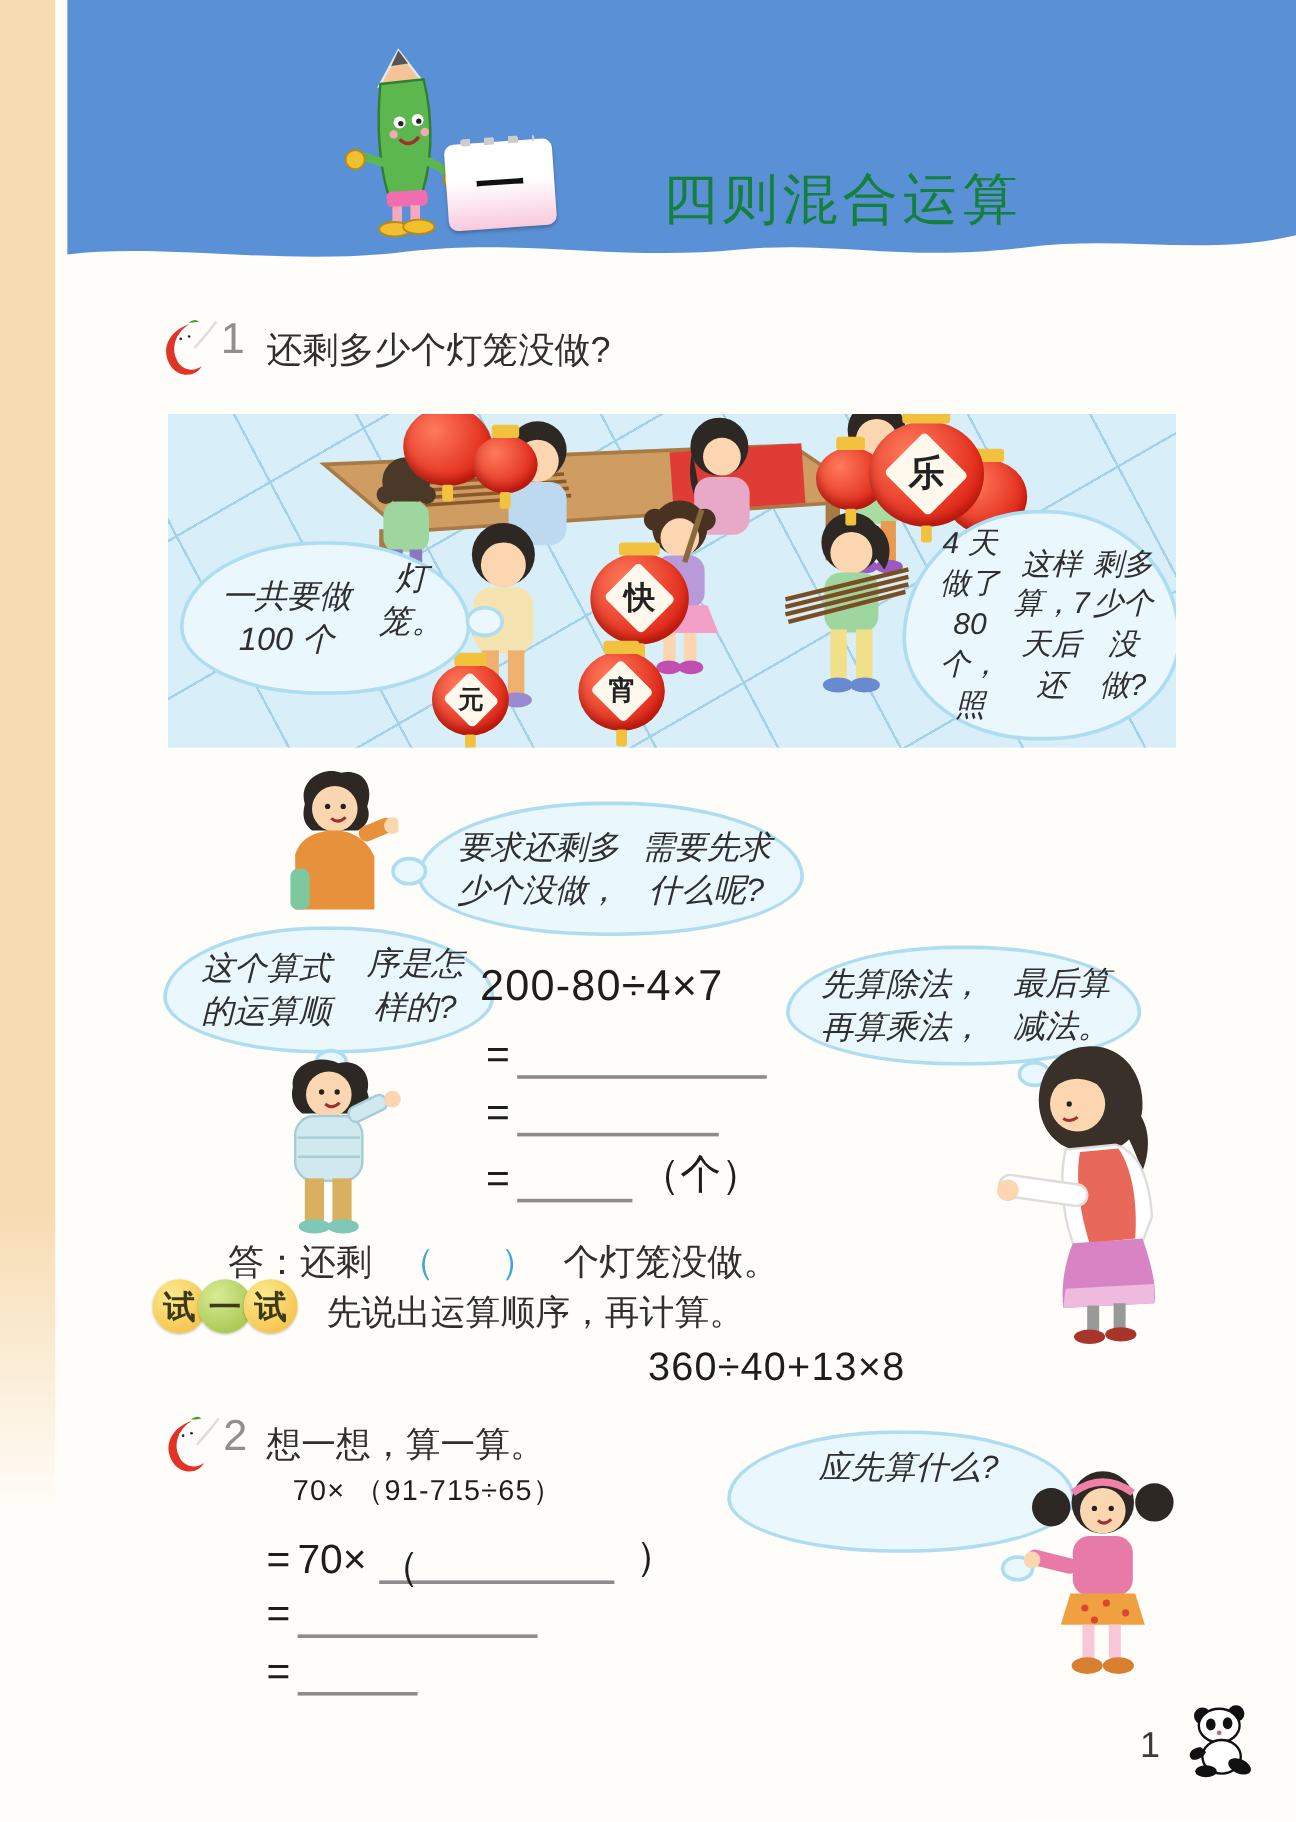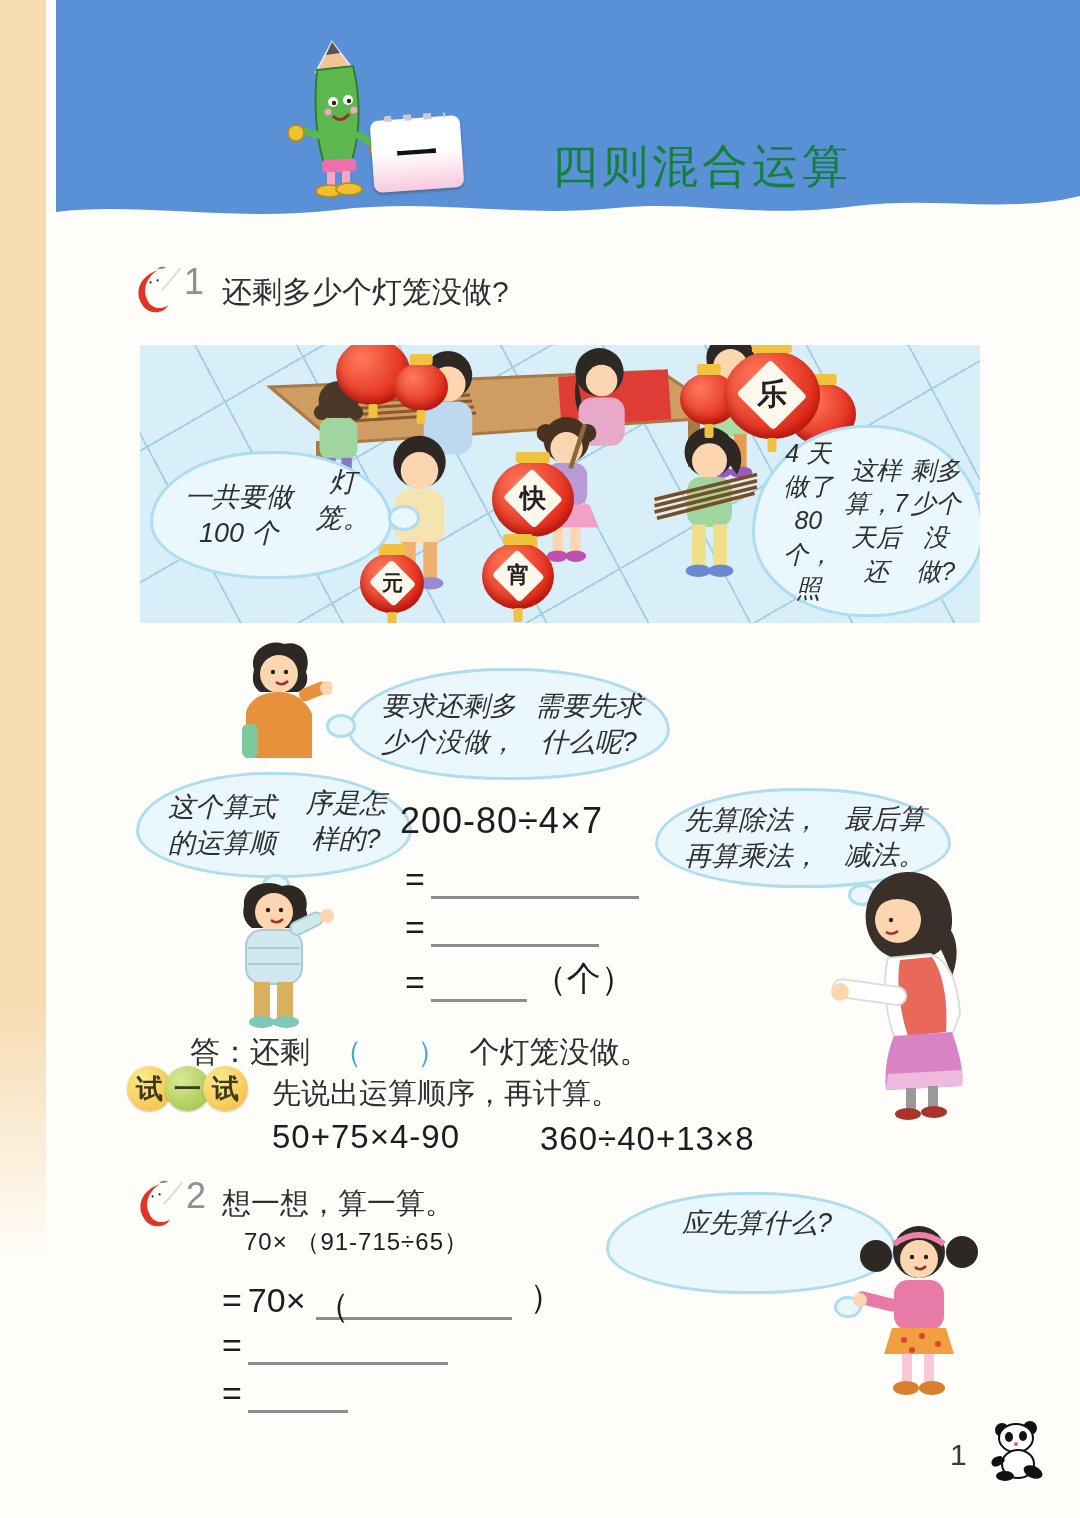--- a/index.html
+++ b/index.html
@@ -371,21 +371,20 @@
     <span style="margin-left:14px;">个灯笼没做。</span>
   </div>
 
   <div class="abs badge" style="left:134px;top:1066px;">
     <span class="bc y">试</span>
     <span class="bc g">一</span>
     <span class="bc y">试</span>
     <span class="bc y2" style="width:30px;height:38px;margin-left:-14px;z-index:-1;"></span>
   </div>
   <div class="abs" style="left:272px;top:1074px;font-size:29px;">先说出运算顺序，再计算。</div>
-  <div class="abs expr" style="left:272px;top:1118px;font-size:33px;">50+75×4-90</div>
   <div class="abs expr" style="left:540px;top:1120px;font-size:33px;">360÷40+13×8</div>
 
   <div class="abs chili-row" style="left:130px;top:1178px;">
     <svg style="width:54px;height:58px;" viewBox="0 0 54 58">
       <path d="M34,26 Q50,8 52,4" stroke="#dddddd" stroke-width="2" fill="none"></path>
       <path d="M30,6 C12,12 5,28 15,42 C22,51 36,50 40,41 C33,47 22,44 19,35 C14,24 20,12 30,6 Z" fill="#e23426"></path>
       <path d="M29,5 q5,-4 9,-1 q-5,1 -9,1" fill="#4a9a30"></path>
       <circle cx="22" cy="18" r="2.6" fill="#ffffff"></circle>
         <circle cx="29" cy="16" r="2.6" fill="#ffffff"></circle>
       <circle cx="22.6" cy="18.4" r="1.1" fill="#222222"></circle>

